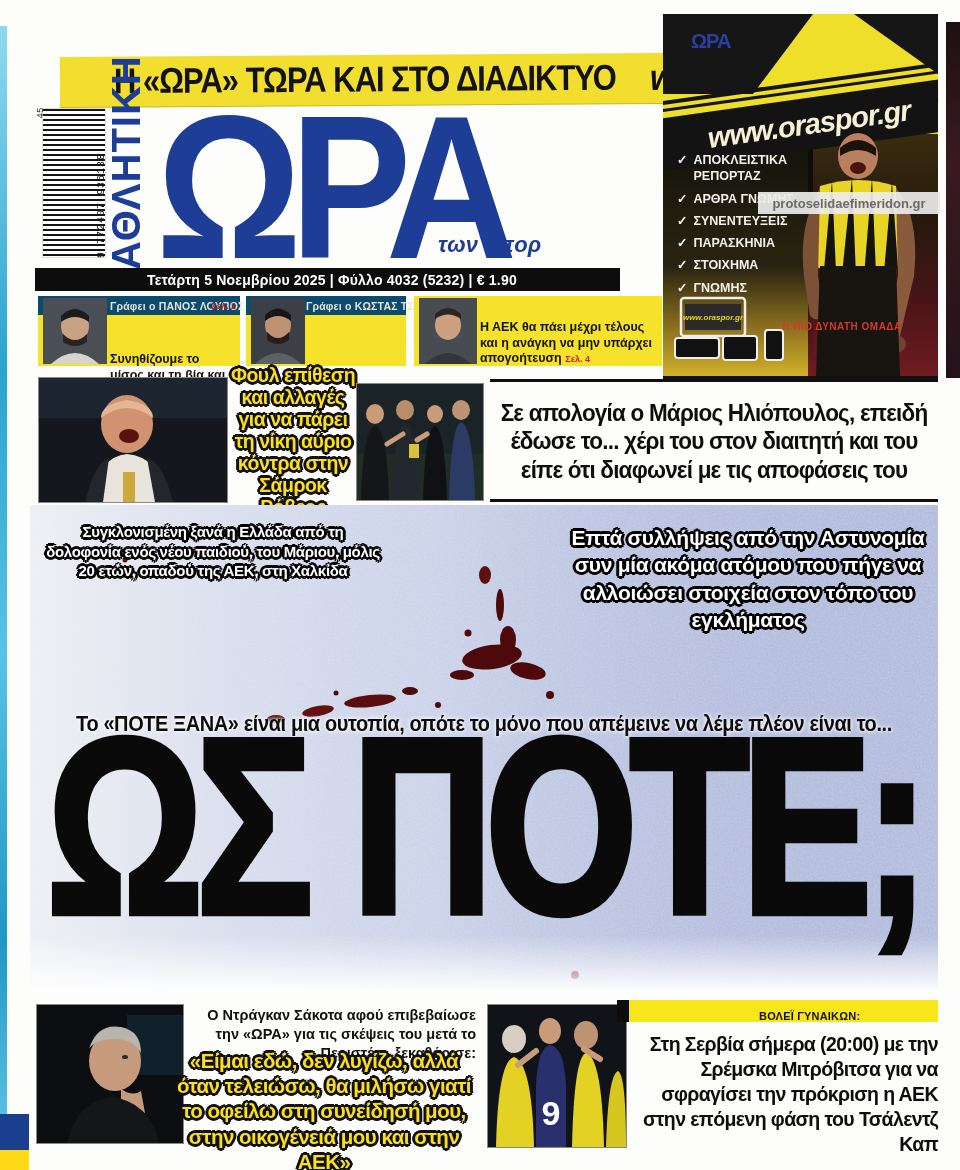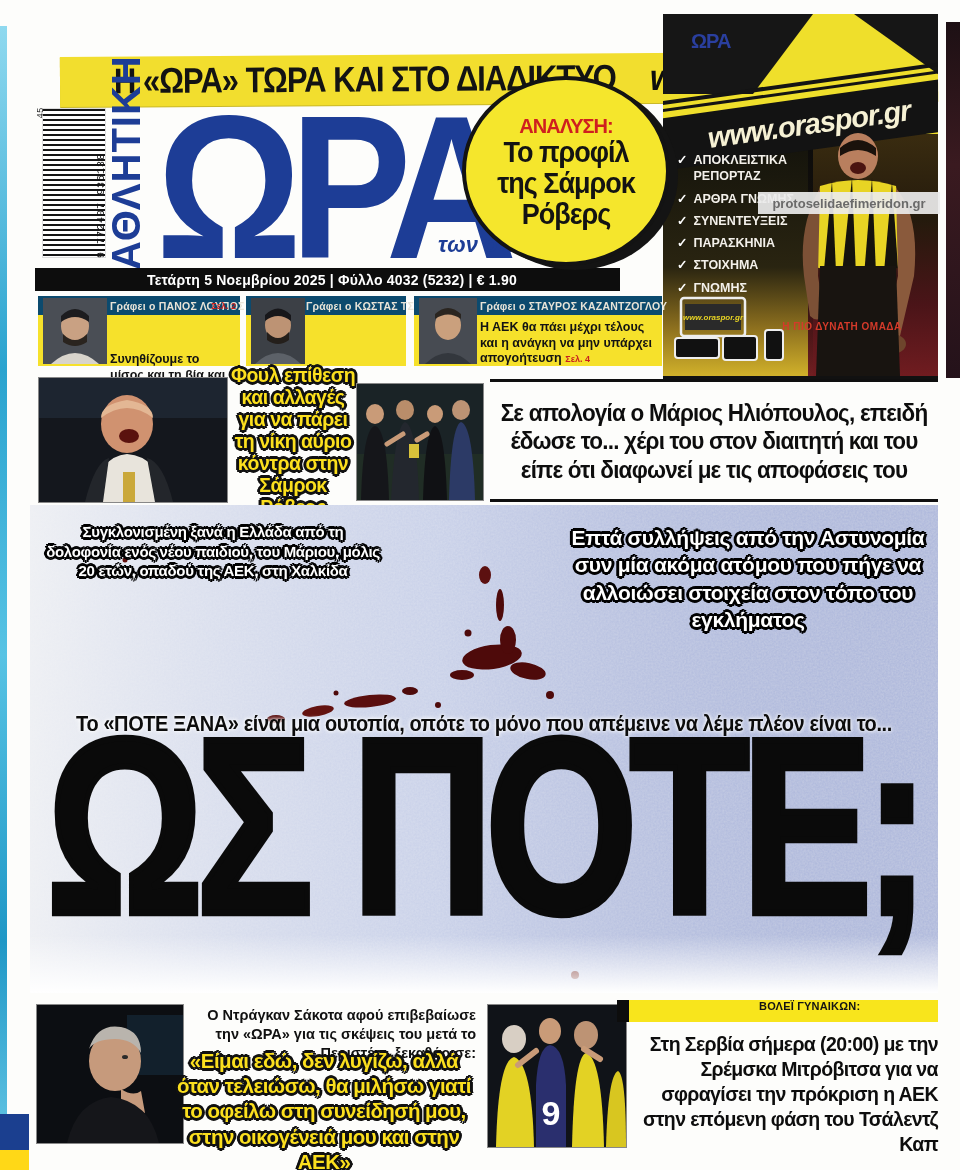--- a/index.html
+++ b/index.html
@@ -90,21 +90,21 @@
         text-shadow:0 0 3px #fff,0 0 5px #fff;transform:scaleY(1.1);}
   .big-headline{left:30px;top:702px;width:908px;text-align:center;font-weight:900;font-size:196px;color:#0a0a0a;
         letter-spacing:-8px;line-height:1;transform:scaleY(1.28);transform-origin:top center;
         -webkit-text-stroke:5px #0a0a0a;white-space:nowrap;}
 
   
   .bl-intro{left:186px;top:1006px;width:290px;text-align:right;font-weight:bold;font-size:14.5px;line-height:1.3;color:#101010;}
   .bl-quote{left:168px;top:1048px;width:312px;text-align:center;font-weight:900;font-size:20.5px;line-height:1.23;color:#fbdf1e;letter-spacing:-.5px;
      text-shadow:-2px -2px 0 #111,2px -2px 0 #111,-2px 2px 0 #111,2px 2px 0 #111,0 3px 0 #111,3px 0 0 #111,-3px 0 0 #111,0 -3px 0 #111;}
   .vb-gap{left:617px;top:1000px;width:12px;height:22px;background:#0d0d0d;}
-  .vb-strip{left:629px;top:1000px;width:309px;height:22px;background:#f8e51c;display:flex;align-items:flex-start;}
+  .vb-strip{left:629px;top:1000px;width:309px;height:22px;background:#f8e51c;display:flex;align-items:flex-end;}
   .vb-strip span{margin-left:130px;font-weight:900;font-size:11px;color:#131313;letter-spacing:.2px;}
   .br-text{left:630px;top:1032px;width:308px;text-align:right;font-weight:900;font-size:19.5px;line-height:1.28;color:#0d0d0d;letter-spacing:-.6px;}
 </style>
 </head>
 <body>
 
 <div class="page">
 
   <div class="abs edge-left"></div>
   <div class="abs edge-right"></div>
@@ -116,24 +116,20 @@
     <span class="url">www.oraspor.gr</span>
   </div>
 
   <div class="abs barcode"></div>
   <div class="abs barcode-num">9 772407 936138</div>
   <div class="abs barcode-45">45</div>
   <div class="abs vertical-title">ΑΘΛΗΤΙΚΗ</div>
   <div class="abs logo">ΩΡΑ</div>
   <div class="abs logo-sub">των σπορ</div>
 
-  <div class="abs badge">
-    <div class="kick">ΑΝΑΛΥΣΗ:</div>
-    <div class="ttl">Το προφίλ της Σάμροκ Ρόβερς</div>
-  </div>
 
   <div class="abs datebar">
     <span>Τετάρτη 5 Νοεμβρίου 2025  |  Φύλλο 4032 (5232)  |  € 1.90</span>
   </div>
 
   <div class="abs ad">
     <div class="ad-corner"></div>
     <div class="ad-corner-r"></div>
     <div class="ad-logo">ΩΡΑ</div>
     <div class="ad-band-line"></div>
@@ -221,23 +217,20 @@
     <svg class="photo" width="54" height="66" viewBox="0 0 54 66">
       <rect width="54" height="66" fill="#3c4046"></rect>
         <ellipse cx="27" cy="27" rx="13" ry="15" fill="#bd9374"></ellipse>
       <path d="M14 17 Q27 4 40 17 L40 23 Q27 13 14 23 Z" fill="#17171a"></path>
       <path d="M16 34 Q27 46 38 34 L38 42 Q27 50 16 42 Z" fill="#241f1b"></path>
       <path d="M4 66 Q27 44 50 66 Z" fill="#5c6168"></path>
     </svg>
   </div>
 
   <div class="abs colbox" style="left:414px;width:248px;">
-    <div class="hdr">
-        <span style="margin-left:66px;">Γράφει ο ΣΤΑΥΡΟΣ ΚΑΖΑΝΤΖΟΓΛΟΥ</span>
-      </div>
     <svg class="photo" width="58" height="66" viewBox="0 0 58 66">
       <rect width="58" height="66" fill="#474b52"></rect>
         <ellipse cx="29" cy="27" rx="13" ry="15" fill="#caa07d"></ellipse>
       <path d="M16 16 Q29 4 42 16 L42 21 Q29 12 16 21 Z" fill="#2a2520"></path>
       <path d="M6 66 Q29 44 52 66 Z" fill="#33373d"></path>
     </svg>
     <div class="txt" style="left:66px;width:176px;"><span>Η ΑΕΚ θα πάει μέχρι τέλους και η ανάγκη να μην υπάρχει απογοήτευση</span> <span class="pageref">Σελ. 4</span></div>
   </div>
 
   <svg class="abs photo-frame" style="left:38px;top:377px;" width="188" height="124" viewBox="0 0 188 124">

